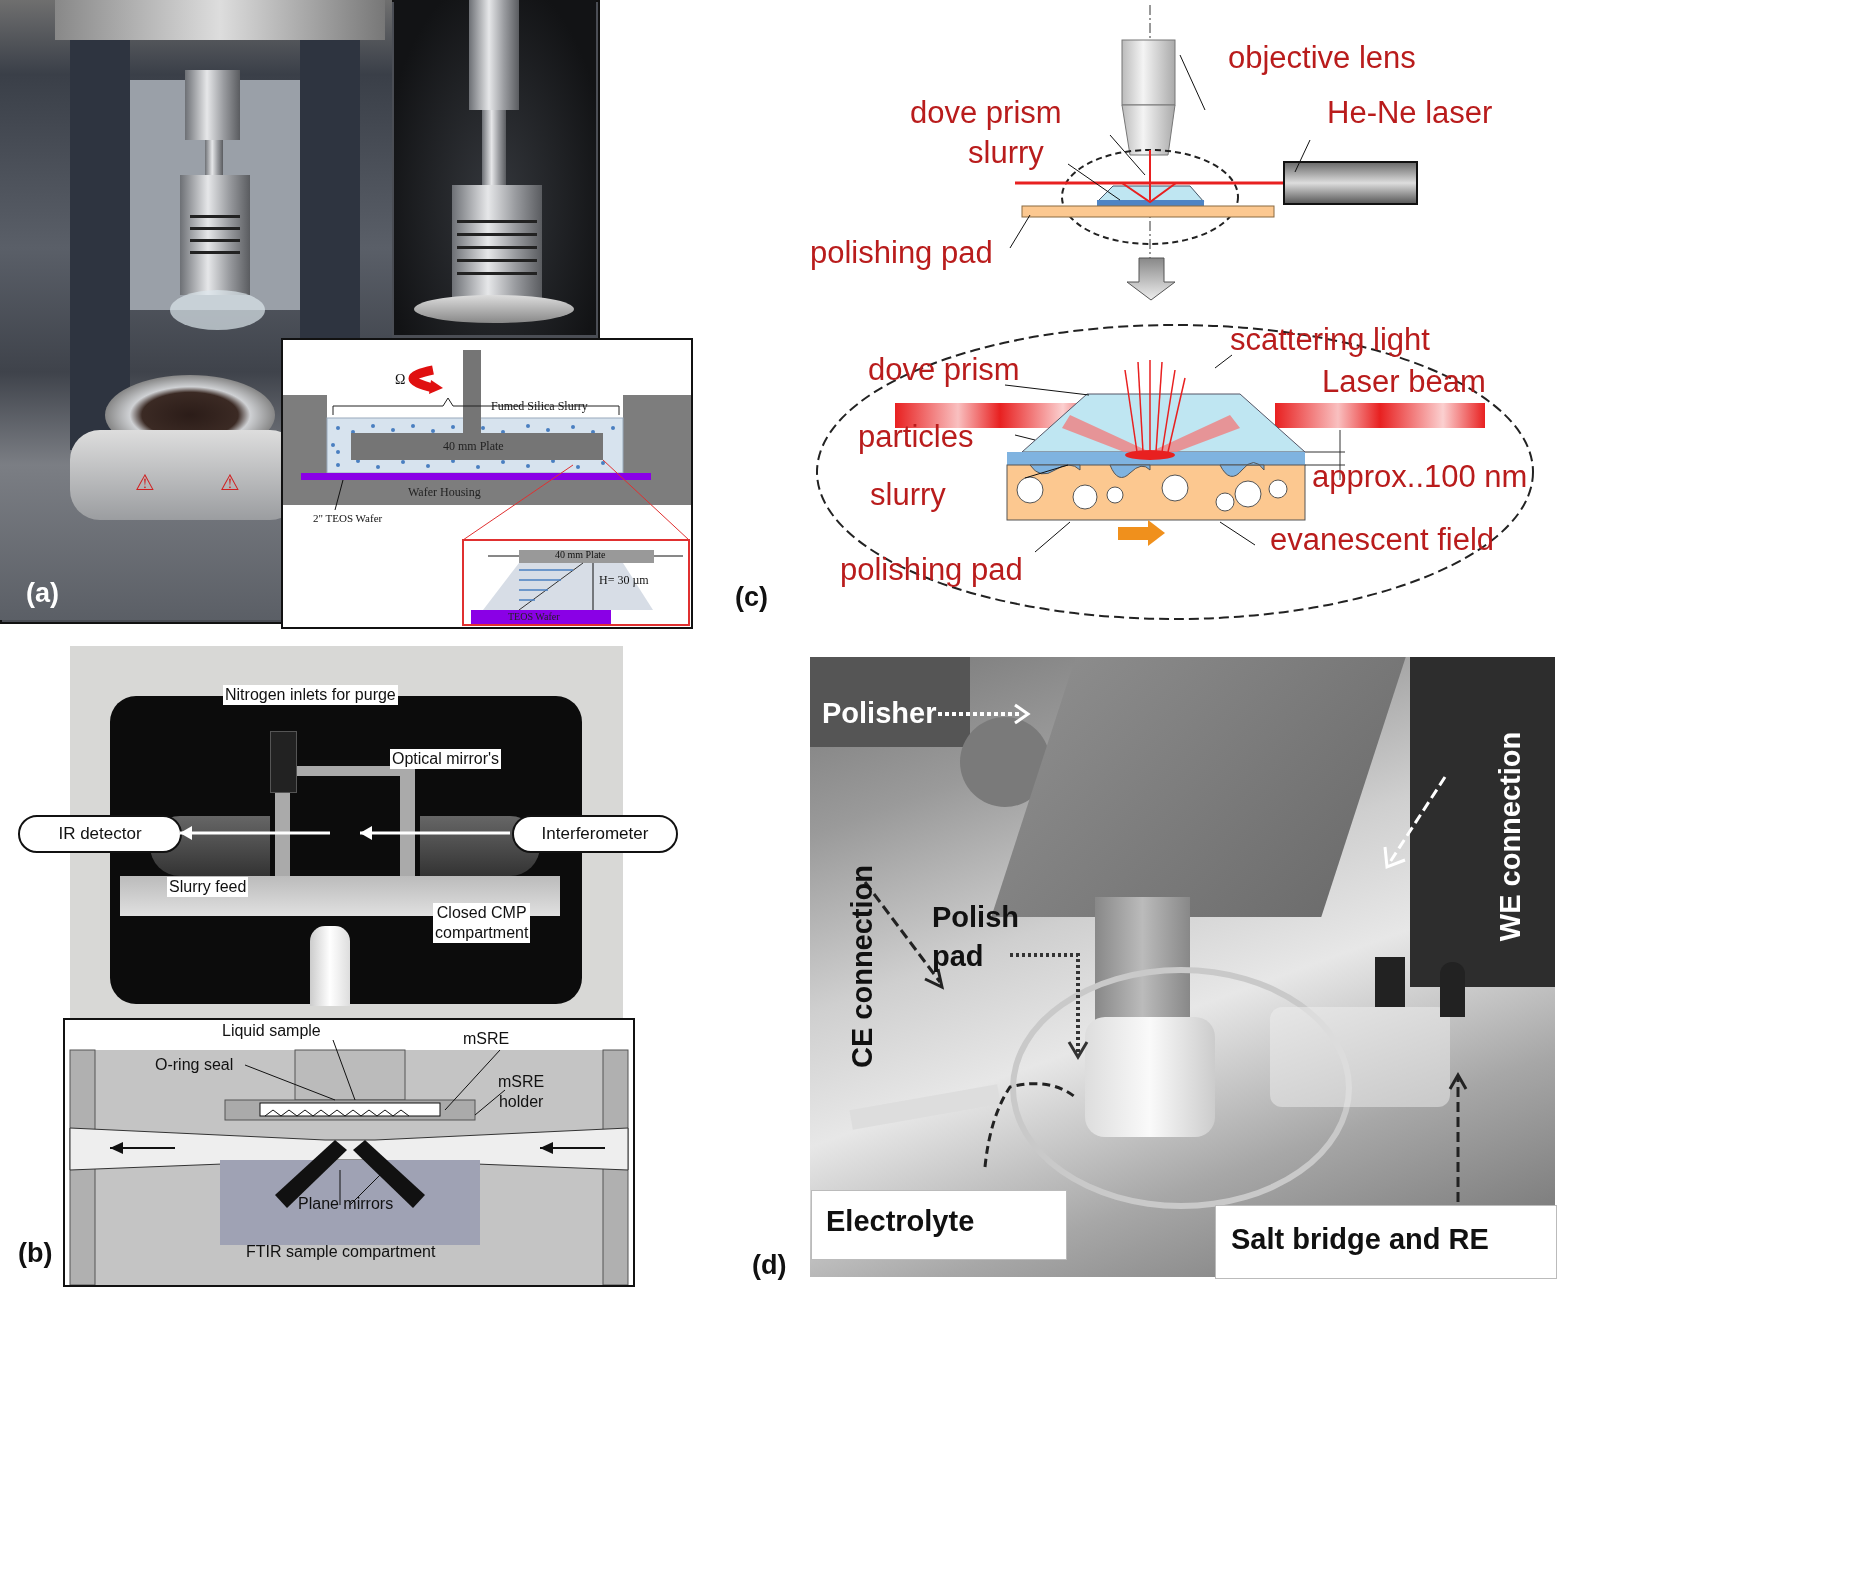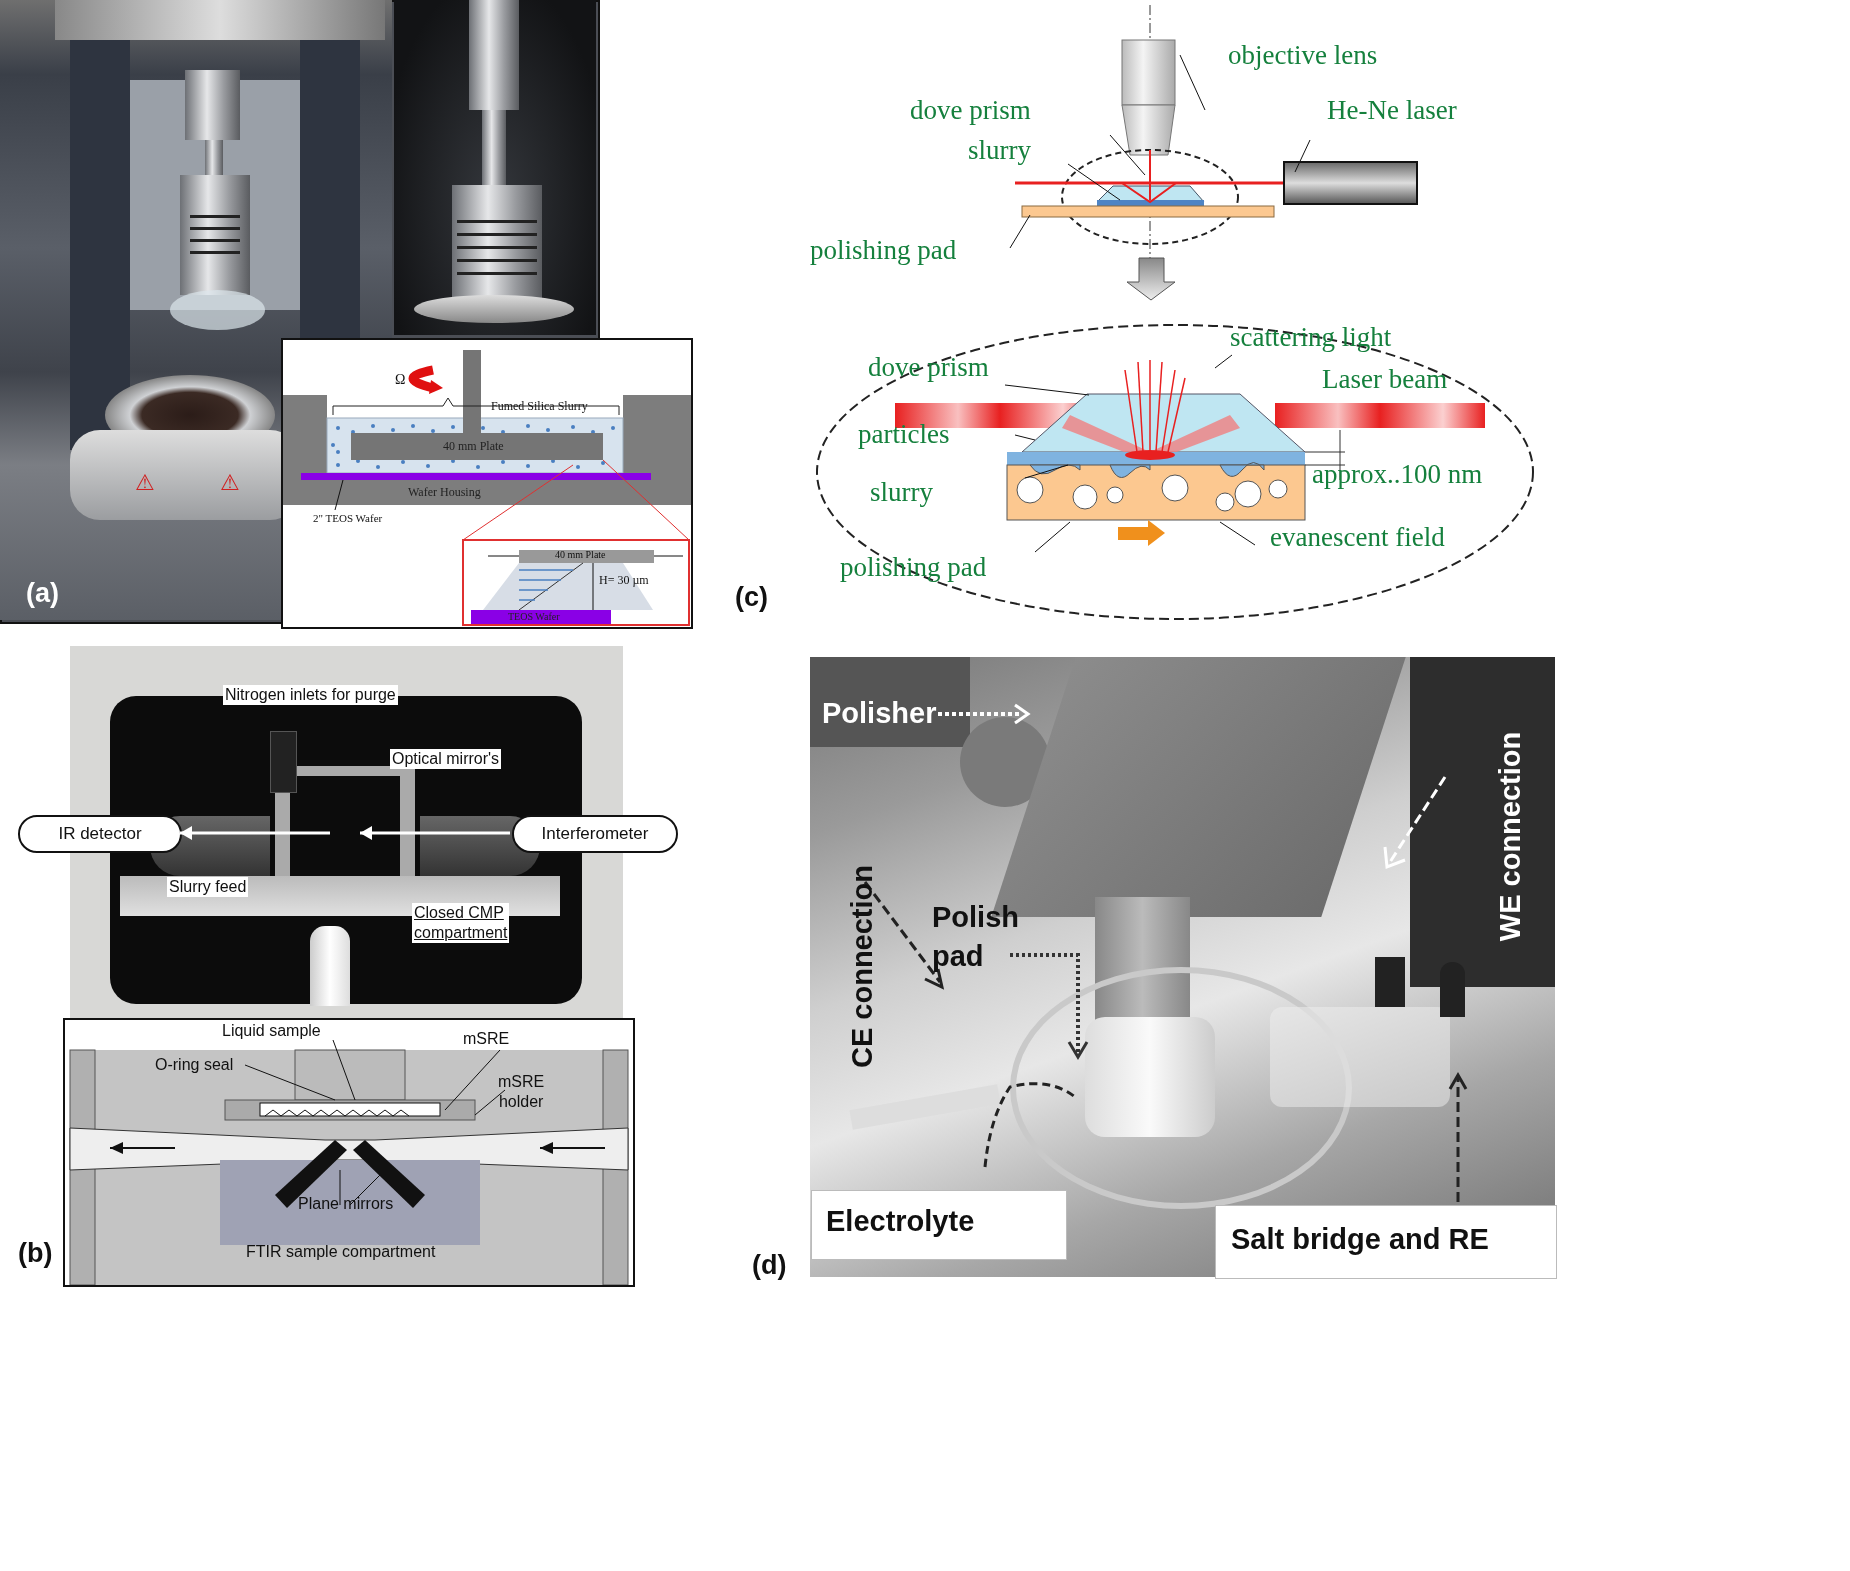--- a/index.html
+++ b/index.html
@@ -16,21 +16,21 @@
   .cyl-groove{position:absolute;height:3px;background:#222;}
   #pa-inset{position:absolute;left:281px;top:338px;width:408px;height:287px;background:#fff;border:2px solid #111;}
   .serif{font-family:"Liberation Serif",serif;}
   
   #pb-photo{position:absolute;left:70px;top:646px;width:553px;height:372px;background:#d8d8d6;}
   #pb-window{position:absolute;left:110px;top:696px;width:472px;height:308px;background:#0c0c0c;border-radius:26px;}
   .callout-box{position:absolute;background:#fff;font-size:16px;line-height:20px;padding:0 2px;white-space:nowrap;}
   .pill{position:absolute;background:#fff;border:2px solid #111;border-radius:20px;font-size:17px;text-align:center;}
   #pb-schem{position:absolute;left:63px;top:1018px;width:568px;height:265px;background:#fff;border:2px solid #111;overflow:hidden;}
   
-  .clabel{position:absolute;font-size:27px;white-space:nowrap;color:#15803d;font-family:Liberation Serif, serif;}
+  .clabel{position:absolute;font-size:31px;white-space:nowrap;color:#b91c1c;}
   
   #pd{position:absolute;left:810px;top:657px;width:745px;height:620px;overflow:hidden;
      background:linear-gradient(160deg,#777 0,#9a9a9a 20%,#cfcfcf 40%,#e7e7e7 55%,#a7a7a7 75%,#6c6c6c 100%);}
   .dlabel{position:absolute;font-weight:bold;font-size:29px;white-space:nowrap;}
   .dbox{position:absolute;background:#fff;border:1px solid #bbb;font-weight:bold;font-size:29px;}
 </style>
 </head>
 <body>
 
 <div id="pa">
@@ -154,21 +154,21 @@
 <span class="callout-box" style="left:390px;top:749px;">Optical mirror's</span>
 <div class="pill" style="left:18px;top:815px;width:160px;height:34px;line-height:34px;"><span>IR detector</span></div>
 <div class="pill" style="left:512px;top:815px;width:162px;height:34px;line-height:34px;"><span>Interferometer</span></div>
 <svg class="abs" style="left:170px;top:820px;" width="345" height="30">
   <line x1="10" y1="13" x2="160" y2="13" stroke="#fff" stroke-width="3"></line>
     <polygon points="10,13 22,6 22,20" fill="#fff"></polygon>
   <line x1="190" y1="13" x2="340" y2="13" stroke="#fff" stroke-width="3"></line>
     <polygon points="190,13 202,6 202,20" fill="#fff"></polygon>
 </svg>
 <span class="callout-box" style="left:167px;top:877px;">Slurry feed</span>
-<div class="callout-box" style="left:412px;top:903px;text-align:left;text-decoration:underline;">
+<div class="callout-box" style="left:433px;top:903px;text-align:center;">
   <div>Closed CMP</div>
   <div>compartment</div>
 </div>
 <span class="callout-box" style="left:260px;top:982px;margin-top:42px;">Slurry drain</span>
 
 <div id="pb-schem">
   <svg width="568" height="265" style="position:absolute;left:0;top:0;">
     <rect x="5" y="30" width="558" height="235" fill="#c4c4c4"></rect>
     <rect x="5" y="30" width="25" height="235" fill="#b0b0b0" stroke="#555"></rect>
     <rect x="538" y="30" width="25" height="235" fill="#b0b0b0" stroke="#555"></rect>

